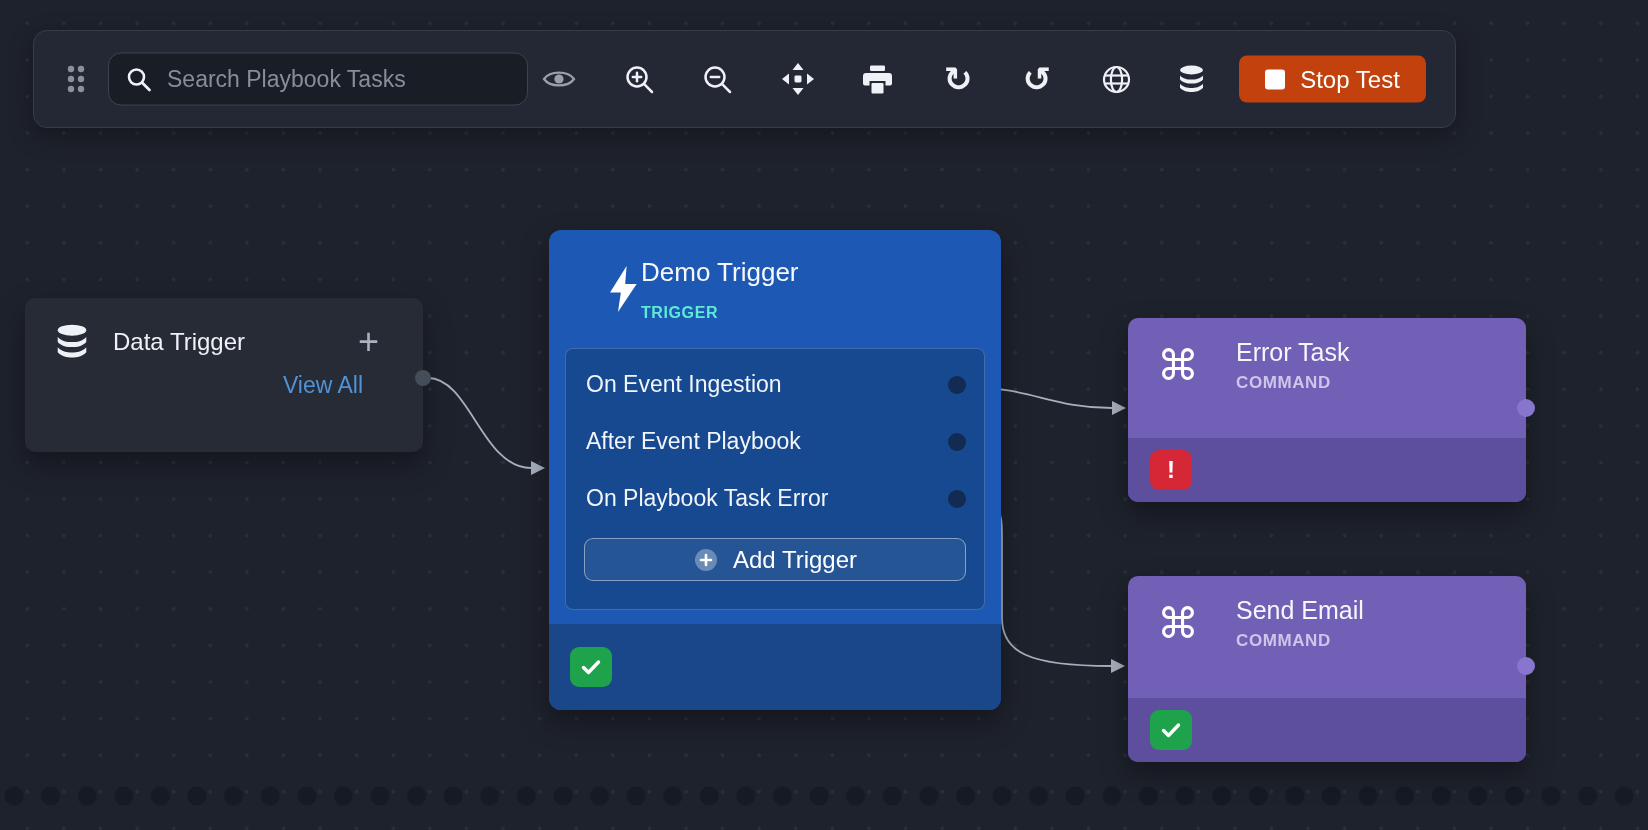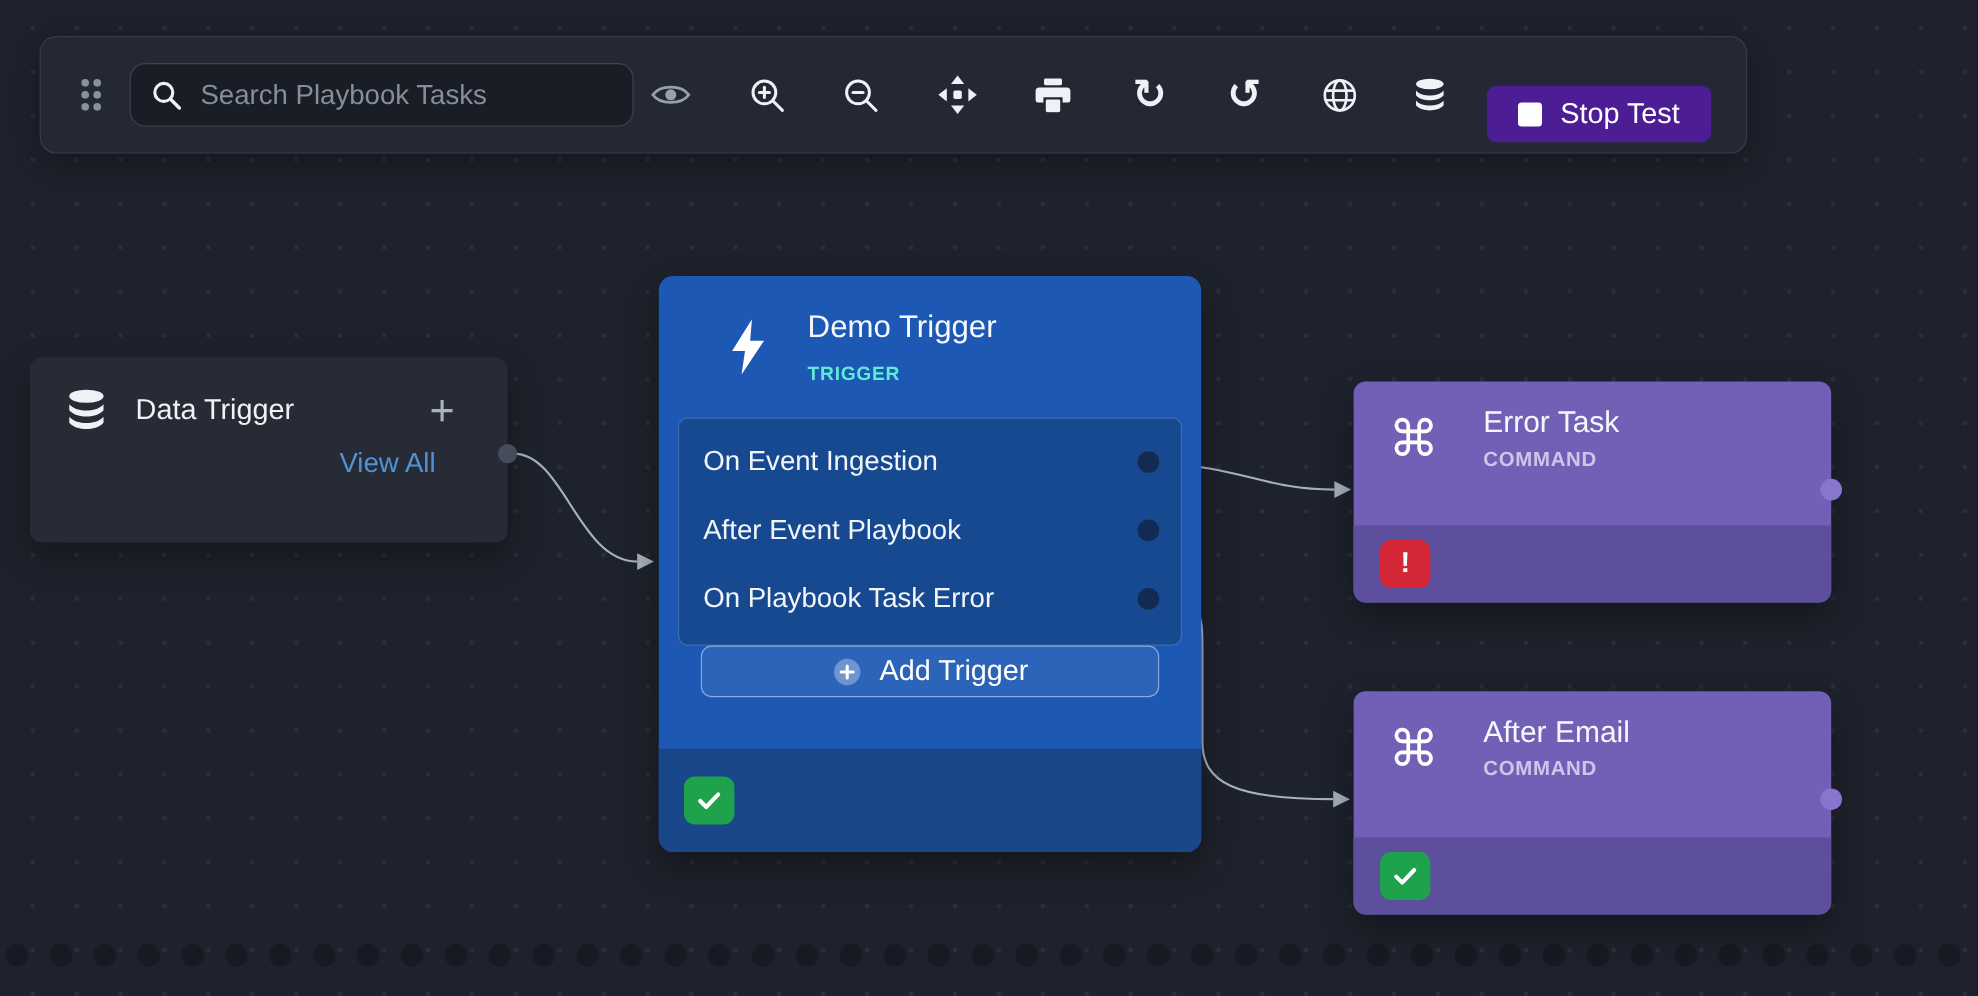--- a/index.html
+++ b/index.html
@@ -32,23 +32,23 @@
   .search-wrap { position:absolute; left:74px; top:50%; transform:translateY(-50%); width:420px; height:53px; }
   .search-input {
     width:100%; height:100%; background:#191d26; border:1.5px solid #3d434f; border-radius:13px;
     color:#e2e6ec; font-size:23px; padding:0 18px 0 58px; outline:none; font-family:inherit;
   }
   .search-input::placeholder { color:#878e9a; }
   .search-icon { position:absolute; left:18px; top:50%; transform:translateY(-50%); pointer-events:none; }
   .uicon { color:#eef1f5; font-size:34px; font-weight:bold; line-height:1; font-family:"DejaVu Sans", sans-serif; }
   .stop-btn {
     position:absolute; left:1205px; top:50%; transform:translateY(-50%);
-    width:187px; height:47px; background:#4c1d95; border:none; border-radius:8px;
+    width:187px; height:47px; background:#c2410c; border:none; border-radius:8px;
     display:flex; align-items:center; justify-content:center; gap:15px;
-    color:#fff; font-size:24px; font-family:inherit; cursor:pointer;margin-top:16px;
+    color:#fff; font-size:24px; font-family:inherit; cursor:pointer;
   }
   .stop-square { width:20px; height:20px; background:#fff; border-radius:3px; }
 
   
   .edges { position:absolute; left:0; top:0; z-index:1; pointer-events:none; }
 
   
   .node { position:absolute; border-radius:10px; z-index:2; box-shadow:0 12px 28px rgba(0,0,0,0.35); }
   .out-port { position:absolute; border-radius:50%; z-index:4; cursor:pointer; }
 
@@ -56,25 +56,25 @@
   .node-datasource { left:25px; top:298px; width:398px; height:154px; background:#272b35; }
   .ds-row1 { display:flex; align-items:center; padding:26px 44px 0 30px; gap:24px; }
   .ds-title { font-size:24px; color:#eef1f5; flex:1; }
   .ds-plus { font-size:36px; color:#aab2bf; font-weight:300; line-height:0.8; background:none; border:none; cursor:pointer; font-family:inherit; }
   .ds-row2 { text-align:right; padding:12px 60px 0 0; }
   .view-all { color:#4f93d6; font-size:23px; cursor:pointer; background:none; border:none; font-family:inherit; }
   .port-ds { right:-8px; top:72px; width:16px; height:16px; background:#464d5a; }
 
   
   .node-trigger { left:549px; top:230px; width:452px; height:480px; background:#1d59b4; border-radius:12px; }
-  .trig-header { height:118px; display:flex; align-items:center; padding-left:56px; gap:32px; }
+  .trig-header { height:118px; display:flex; align-items:center; padding-left:56px; }
   .trig-title { font-size:26px; color:#f6f8fb; font-weight:500; }
   .trig-sub { font-size:16px; font-weight:700; letter-spacing:0.6px; color:#5eead4; margin-top:16px; }
   .trig-panel {
-    margin:0 16px; height:190px; background:#16498f;
+    margin:0 16px; height:262px; background:#16498f;
     border:1px solid rgba(140,175,230,0.35); border-radius:8px; padding-top:7px;
   }
   .trig-row { height:57px; display:flex; align-items:center; justify-content:space-between; padding:0 18px 0 20px; font-size:23px; color:#f2f5f9; }
   .row-port { width:18px; height:18px; border-radius:50%; background:#132a52; cursor:pointer; }
   .add-trigger-btn {
     margin:11px 18px 0; height:43px; width:calc(100% - 36px);
     background:rgba(255,255,255,0.07); border:1.5px solid rgba(255,255,255,0.45); border-radius:9px;
     display:flex; align-items:center; justify-content:center; gap:14px;
     color:#fff; font-size:24px; font-family:inherit; cursor:pointer;
   }
@@ -289,21 +289,21 @@
         <span class="excl">!</span>
       </button>
     </div>
     <div class="out-port port-cmd"></div>
   </div>
 
   <div class="node node-command node-sendmail">
     <div class="cmd-header">
       <span class="cmd-glyph">⌘</span>
       <div>
-        <div class="cmd-title">After Email</div>
+        <div class="cmd-title">Send Email</div>
         <div class="cmd-sub">COMMAND</div>
       </div>
     </div>
     <div class="cmd-footer">
       <button class="badge success">
         <svg width="24" height="24" viewBox="0 0 24 24" fill="none" stroke="#fff" stroke-width="3.4" stroke-linecap="round" stroke-linejoin="round">
           <path d="M4.5 12.5 L9.5 17.5 L19.5 7"></path>
         </svg>
       </button>
     </div>

